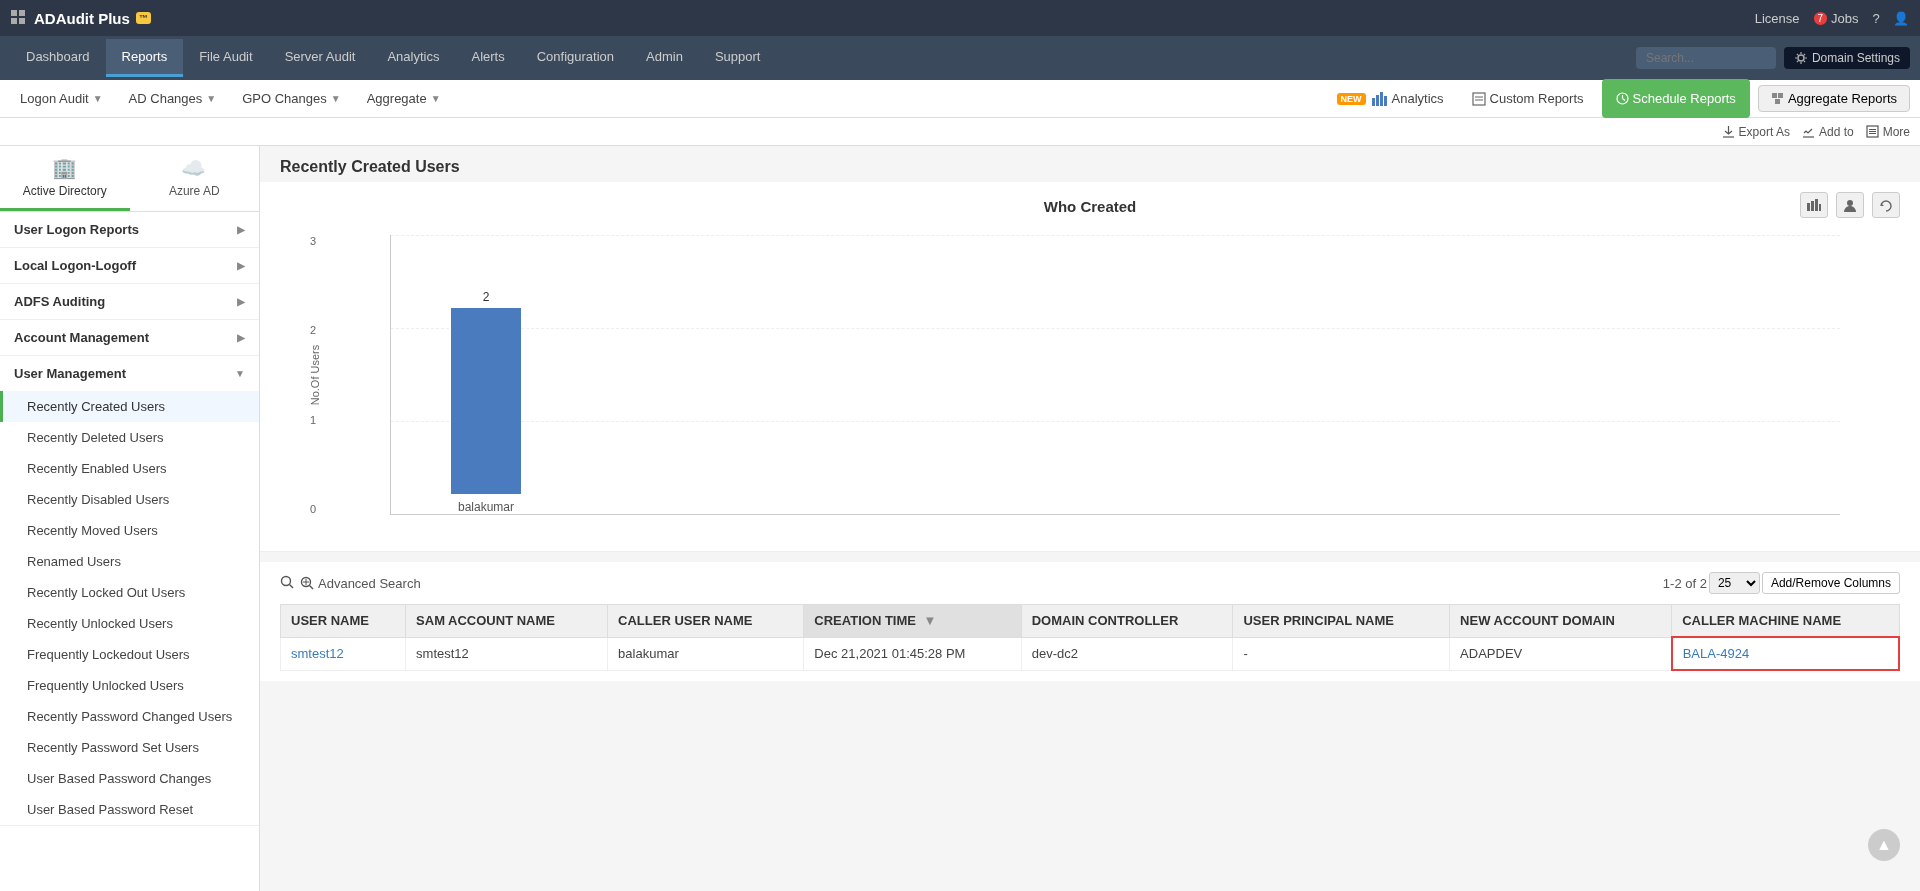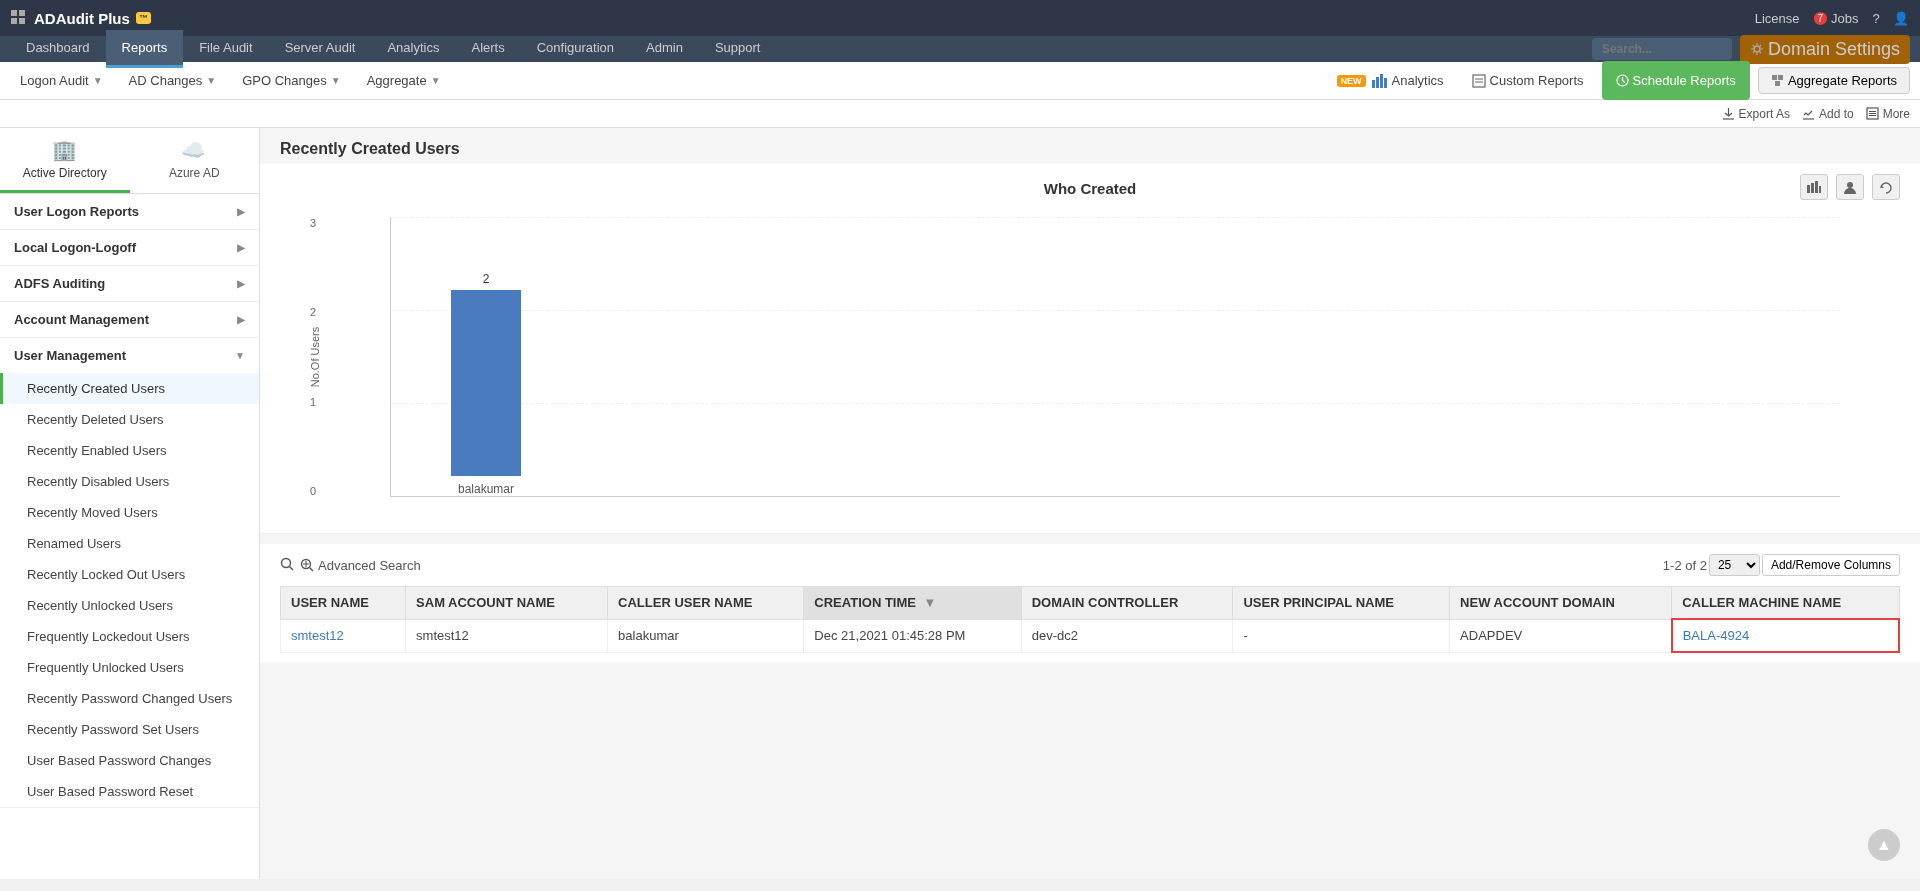--- a/index.html
+++ b/index.html
@@ -19,21 +19,21 @@
     .logo-text { color: #fff; font-size: 15px; font-weight: bold; }
     .logo-badge { background: #f6c93e; color: #333; font-size: 9px; border-radius: 3px; padding: 1px 3px; font-weight: bold; }
     .top-bar-right { display: flex; align-items: center; gap: 14px; color: #ccc; font-size: 13px; }
     .top-bar-right .jobs-badge { background: #e53e3e; color: #fff; border-radius: 50%; font-size: 10px; padding: 1px 4px; }
 
     
     .main-nav {
       background: #3a4a5c;
       display: flex;
       align-items: center;
-      height: 26px;
+      height: 44px;
       padding: 0 10px;
       justify-content: space-between;
     }
     .main-nav-tabs { display: flex; }
     .main-nav-tab {
       color: #ccc;
       padding: 0 16px;
       height: 38px;
       display: flex;
       align-items: center;
@@ -44,30 +44,29 @@
     .main-nav-tab.active { background: #4a5f75; color: #fff; border-bottom: 3px solid #4a9fd4; }
     .main-nav-right { display: flex; align-items: center; gap: 8px; }
     .search-box {
       background: #4a5f75;
       border: none;
       border-radius: 4px;
       color: #ccc;
       padding: 4px 10px;
       font-size: 12px;
       width: 140px;
-      font-weight: bold;
     }
     .domain-settings-btn {
-      background: #a16207;
+      background: #0f172a;
       border: none;
       color: #ccc;
       padding: 4px 10px;
       border-radius: 4px;
       cursor: pointer;
-      font-size: 18px;
+      font-size: 12px;
       display: flex;
       align-items: center;
       gap: 4px;
     }
 
     
     .sub-nav {
       background: #fff;
       border-bottom: 1px solid #ddd;
       display: flex;

